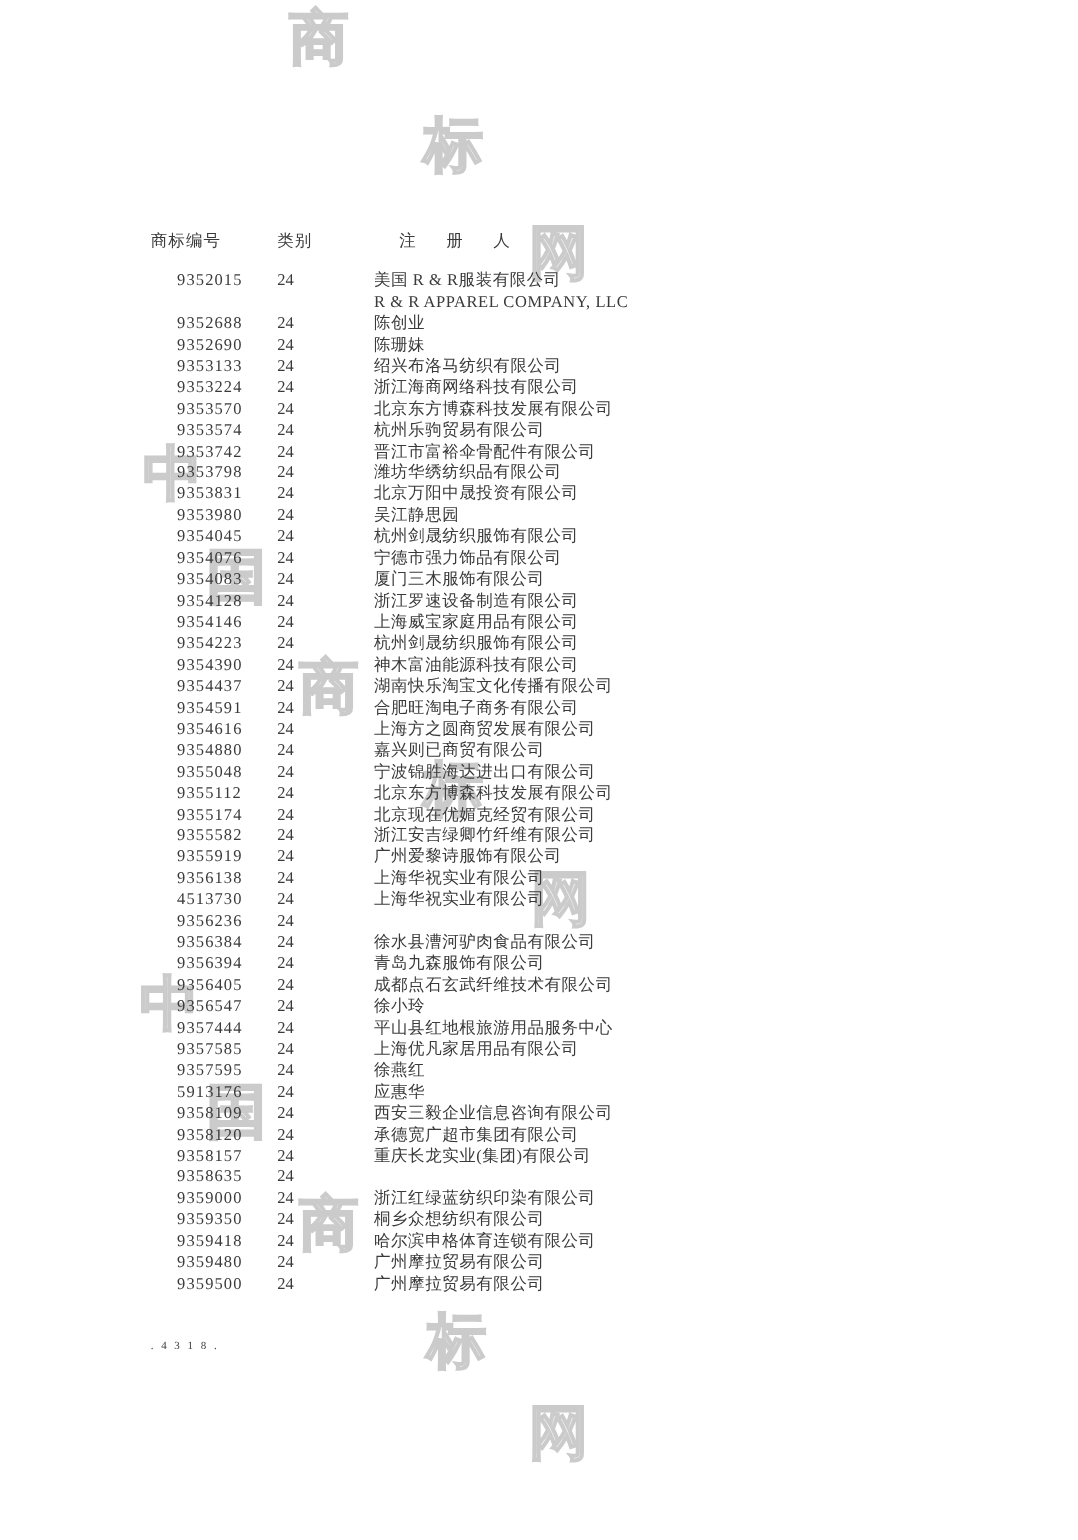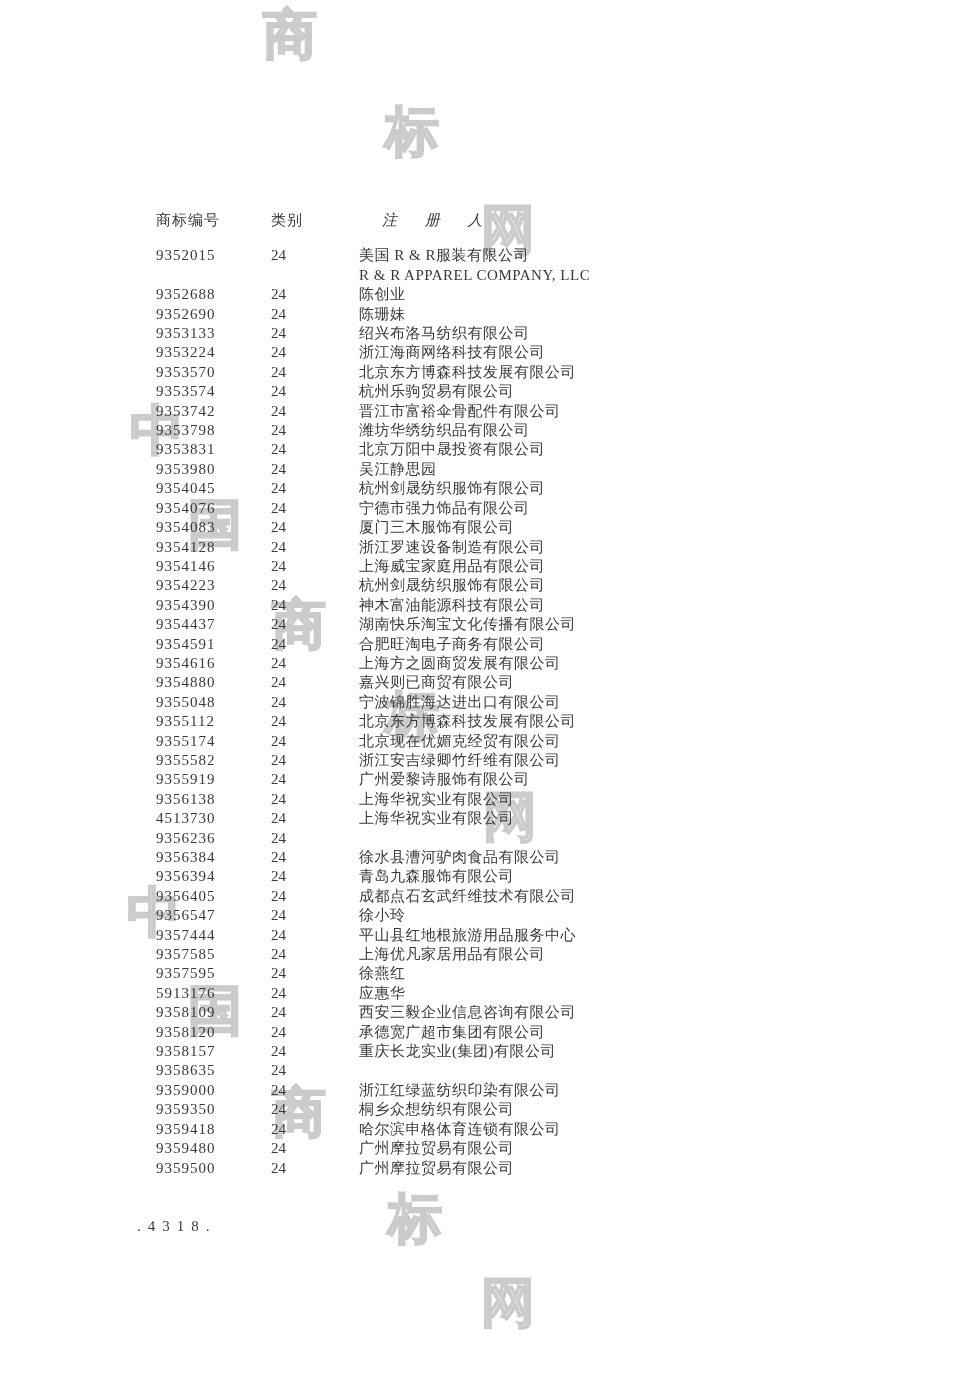--- a/index.html
+++ b/index.html
@@ -32,55 +32,54 @@
     -webkit-text-stroke: 2px #cbcbcb;
     letter-spacing: 0;
   }
   
   .content {
     position: absolute;
     top: 211px;
     left: 0;
     right: 2px;
     z-index: 1;
-    padding-left: 19px;
   }
   .thead, .row {
     display: grid;
     grid-template-columns: 115px 88px auto;
     padding-left: 137px;
     font-size: 15px;
     line-height: 19.4px;
   }
   .thead {
     margin-bottom: 16px;
   }
   .thead .hnum, .thead .hcls {
     letter-spacing: 1px;
   }
   .thead .hreg {
     padding-left: 23px;
     letter-spacing: 12px;
-    font-style: italic;
   }
   .col.num {
     letter-spacing: 1px;
+    margin-left: 24px;
   }
   .col.reg {
     letter-spacing: 0.5px;
   }
   .col.reg .alt {
     letter-spacing: 0.5px;
   }
   .footer {
     position: absolute;
     left: 137px;
     top: 1218px;
     z-index: 1;
-    font-size: 15px;
+    font-size: 10px;
     letter-spacing: 7px;
   }
 </style>
 </head>
 <body>
 
 <div class="watermark-layer">
     <span class="wm" style="left: 263px; top: 8px;">商</span>
     <span class="wm" style="left: 385px; top: 105px;">标</span>
     <span class="wm" style="left: 481px; top: 203px;">网</span>

